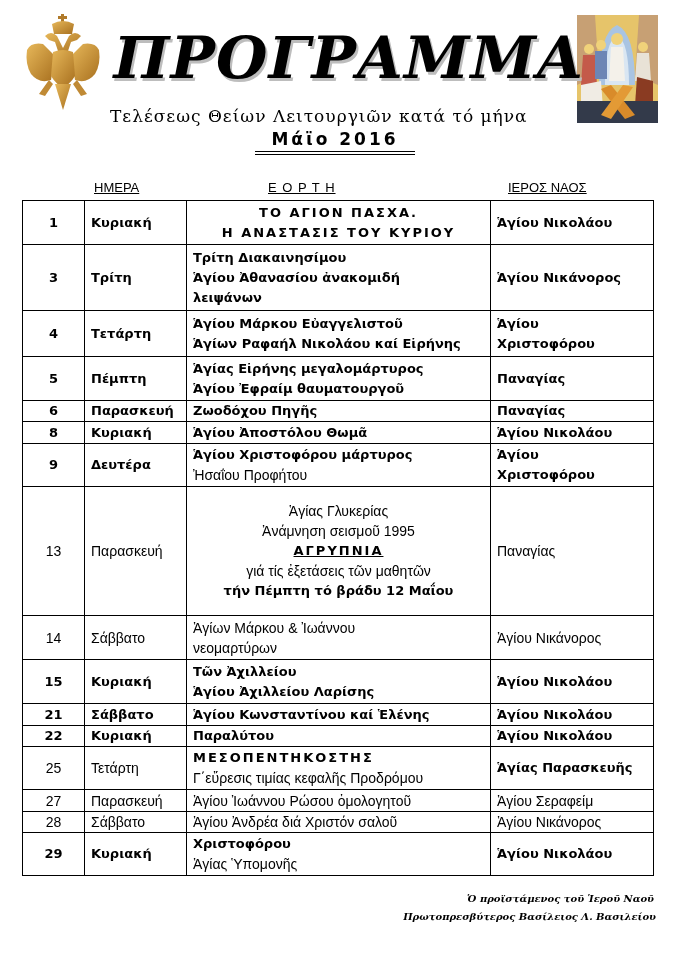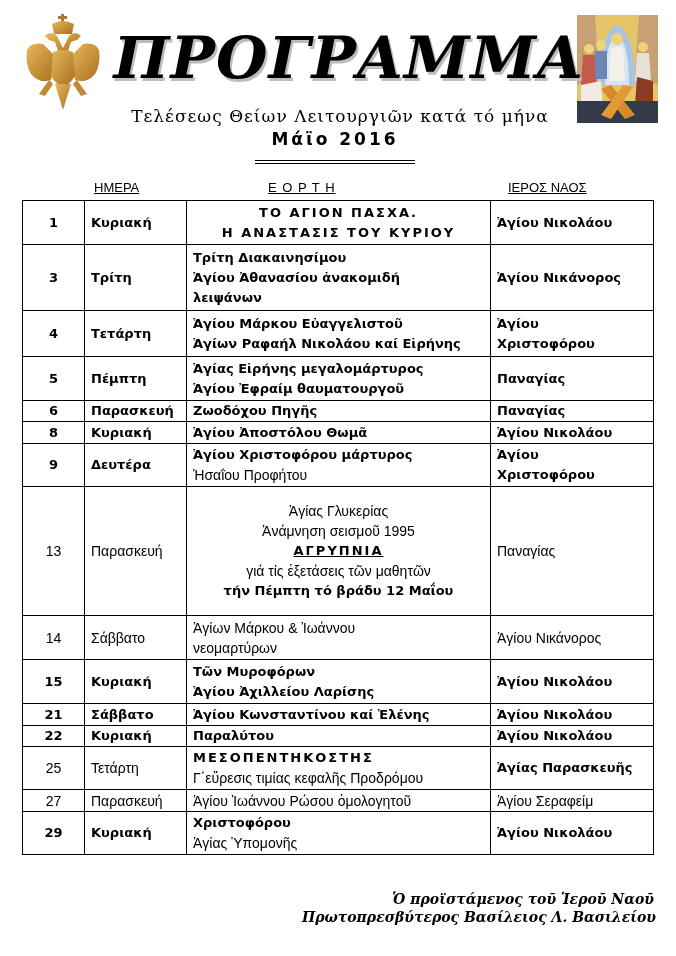--- a/index.html
+++ b/index.html
@@ -1,34 +1,34 @@
 <!DOCTYPE html>
 <html><head>
 <meta charset="utf-8">
 <style>
   html, body { margin:0; padding:0; background:#ffffff; }
   body { width:676px; height:956px; position:relative; overflow:hidden; font-family:"DejaVu Sans", sans-serif; color:#000; }
   .eagle { position:absolute; left:25px; top:14px; width:76px; height:98px; }
   .icon-img { position:absolute; left:577px; top:15px; width:81px; height:108px; }
   .title { position:absolute; left:118px; top:26px; width:450px; text-align:center; font-family:"DejaVu Serif", serif; font-style:italic; font-weight:bold; font-size:58px; letter-spacing:1px; line-height:64px; color:#000; text-shadow:2px 3px 0 #bdbdbd; transform:scaleX(1.02); }
-  .subtitle { position:absolute; left:110px; top:104px; width:460px; text-align:center; font-family:"DejaVu Serif", serif; font-size:17px; letter-spacing:1px; line-height:24px; }
-  .month { position:absolute; left:255px; top:128px; width:160px; text-align:center; font-family:"DejaVu Sans", sans-serif; font-weight:bold; font-size:17px; letter-spacing:3px; line-height:22px; border-bottom:4px double #000; padding-bottom:10px; }
+  .subtitle { position:absolute; left:110px; top:104px; width:460px; font-family:"DejaVu Serif", serif; font-size:17px; letter-spacing:1px; line-height:24px; }
+  .month { position:absolute; left:255px; top:128px; width:160px; text-align:center; font-family:"DejaVu Sans", sans-serif; font-weight:bold; font-size:17px; letter-spacing:3px; line-height:22px; border-bottom:4px double #000; padding-bottom:1px; }
   .col-head { position:absolute; top:180px; font-family:"Liberation Sans", sans-serif; font-size:13px; text-decoration:underline; line-height:16px; }
   table.prog { position:absolute; left:22px; top:200px; width:632px; border-collapse:collapse; font-family:"DejaVu Sans", sans-serif; font-size:13px; }
   table.prog td { border:1.5px solid #000; padding:0 6px; vertical-align:middle; line-height:20px; }
   td.c-day { width:49px; text-align:center; }
   td.c-name { width:89px; }
   td.c-feast { width:291px; }
   td.c-church { }
   .b { font-weight:bold; }
   .light { font-family:"Liberation Sans", sans-serif; font-weight:normal; font-size:14px; }
   .cap { letter-spacing:2px; }
   .center { text-align:center; }
   .u { text-decoration:underline; }
-  .sig { position:absolute; right:20px; top:890px; text-align:right; font-family:"DejaVu Serif", serif; font-style:italic; font-weight:bold; font-size:14px; line-height:18px; }
+  .sig { position:absolute; right:20px; top:890px; text-align:right; font-family:"DejaVu Serif", serif; font-style:italic; font-weight:bold; font-size:10px; line-height:18px; }
   .sig .l1 { margin-right:2px; }
 </style>
 </head>
 <body>
 
 <svg class="eagle" viewBox="0 0 76 98">
   <defs>
       <linearGradient id="gold" x1="0" y1="0" x2="1" y2="1">
         <stop offset="0" stop-color="#e7b85a"></stop>
         <stop offset="1" stop-color="#a8701f"></stop>
@@ -172,21 +172,21 @@
         <div>Ἁγίων Μάρκου  &amp; Ἰωάννου</div>
         <div>νεομαρτύρων</div>
       </td>
       <td class="c-church light">Ἁγίου Νικάνορος</td>
     </tr>
 
     <tr style="height:44px;margin-top:7px;">
       <td class="c-day b">15</td>
       <td class="c-name b">Κυριακή</td>
       <td class="c-feast b">
-        <div>Τῶν Μυροφόρων</div>
+        <div>Τῶν Ἀχιλλείου</div>
         <div>Ἁγίου Ἀχιλλείου Λαρίσης</div>
       </td>
       <td class="c-church b">Ἁγίου Νικολάου</td>
     </tr>
 
     <tr style="height:22px;">
       <td class="c-day b">21</td>
       <td class="c-name b">Σάββατο</td>
       <td class="c-feast b">
         <div>Ἁγίου Κωνσταντίνου καί  Ἑλένης</div>
@@ -215,20 +215,28 @@
 
     <tr style="height:22px;margin-top:14px;">
       <td class="c-day light">27</td>
       <td class="c-name light">Παρασκευή</td>
       <td class="c-feast light">
         <div>Ἁγίου Ἰωάννου Ρώσου ὁμολογητοῦ</div>
       </td>
       <td class="c-church light">Ἁγίου Σεραφείμ</td>
     </tr>
 
+    <tr style="height:21px;">
+      <td class="c-day light">28</td>
+      <td class="c-name light">Σάββατο</td>
+      <td class="c-feast light">
+        <div>Ἁγίου Ἀνδρέα διά Χριστόν σαλοῦ</div>
+      </td>
+      <td class="c-church light">Ἁγίου Νικάνορος</td>
+    </tr>
 
     <tr style="height:43px;">
       <td class="c-day b">29</td>
       <td class="c-name b">Κυριακή</td>
       <td class="c-feast">
         <div class="b">Χριστοφόρου</div>
         <div class="light">Ἁγίας Ὑπομονῆς</div>
       </td>
       <td class="c-church b">Ἁγίου Νικολάου</td>
     </tr>

